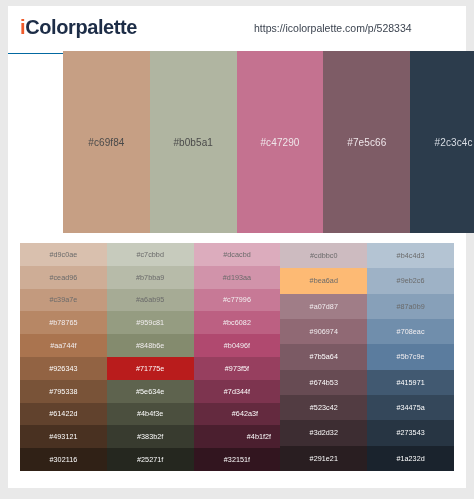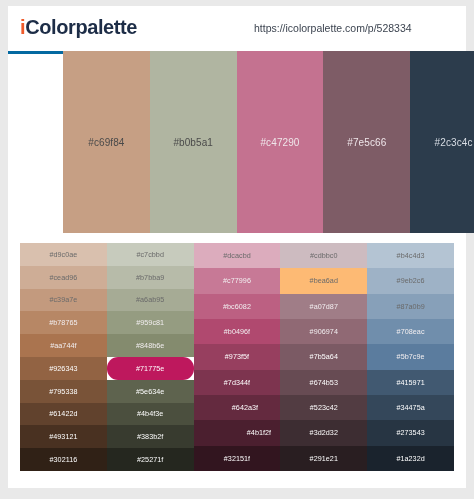--- a/index.html
+++ b/index.html
@@ -28,21 +28,21 @@
     height: 482px;
     background: #ffffff;
     box-sizing: border-box;
   }
 
   
   .header {
     position: relative;
     height: 48px;
     background: #ffffff;
-    border-bottom: 3px solid #0369a1;
+    border-bottom: 1px solid #0369a1;
     box-sizing: border-box;
   }
   .logo {
     position: absolute;
     left: 12px;
     top: 10px;
     font-size: 20px;
     font-weight: bold;
     letter-spacing: -0.4px;
     white-space: nowrap;
@@ -205,39 +205,42 @@
           </div>
           <div class="grid-cell lt" style="background: rgb(166, 171, 149);">
             <span class="celllabel">#a6ab95</span>
           </div>
           <div class="grid-cell md" style="background: rgb(149, 156, 129);">
             <span class="celllabel">#959c81</span>
           </div>
           <div class="grid-cell md" style="background: rgb(132, 139, 110);">
             <span class="celllabel">#848b6e</span>
           </div>
-          <div class="grid-cell dk" style="background: #be185d; border-radius: 11px;">
+          <div class="grid-cell dk" style="background: #b91c1c;">
             <span class="celllabel">#71775e</span>
           </div>
           <div class="grid-cell dk" style="background: rgb(94, 99, 78);">
             <span class="celllabel">#5e634e</span>
           </div>
           <div class="grid-cell dk" style="background: rgb(75, 79, 62);">
             <span class="celllabel">#4b4f3e</span>
           </div>
           <div class="grid-cell dk" style="background: rgb(56, 59, 47);">
             <span class="celllabel">#383b2f</span>
           </div>
           <div class="grid-cell dk" style="background: rgb(37, 39, 31);">
             <span class="celllabel">#25271f</span>
           </div>
         </div>
         <div class="grid-col">
           <div class="grid-cell lt" style="background: rgb(220, 172, 189);">
             <span class="celllabel">#dcacbd</span>
+          </div>
+          <div class="grid-cell lt" style="background: rgb(209, 147, 170);">
+            <span class="celllabel">#d193aa</span>
           </div>
           <div class="grid-cell md" style="background: rgb(199, 121, 150);">
             <span class="celllabel">#c77996</span>
           </div>
           <div class="grid-cell md" style="background: rgb(188, 96, 130);">
             <span class="celllabel">#bc6082</span>
           </div>
           <div class="grid-cell md" style="background: rgb(176, 73, 111);">
             <span class="celllabel">#b0496f</span>
           </div>

